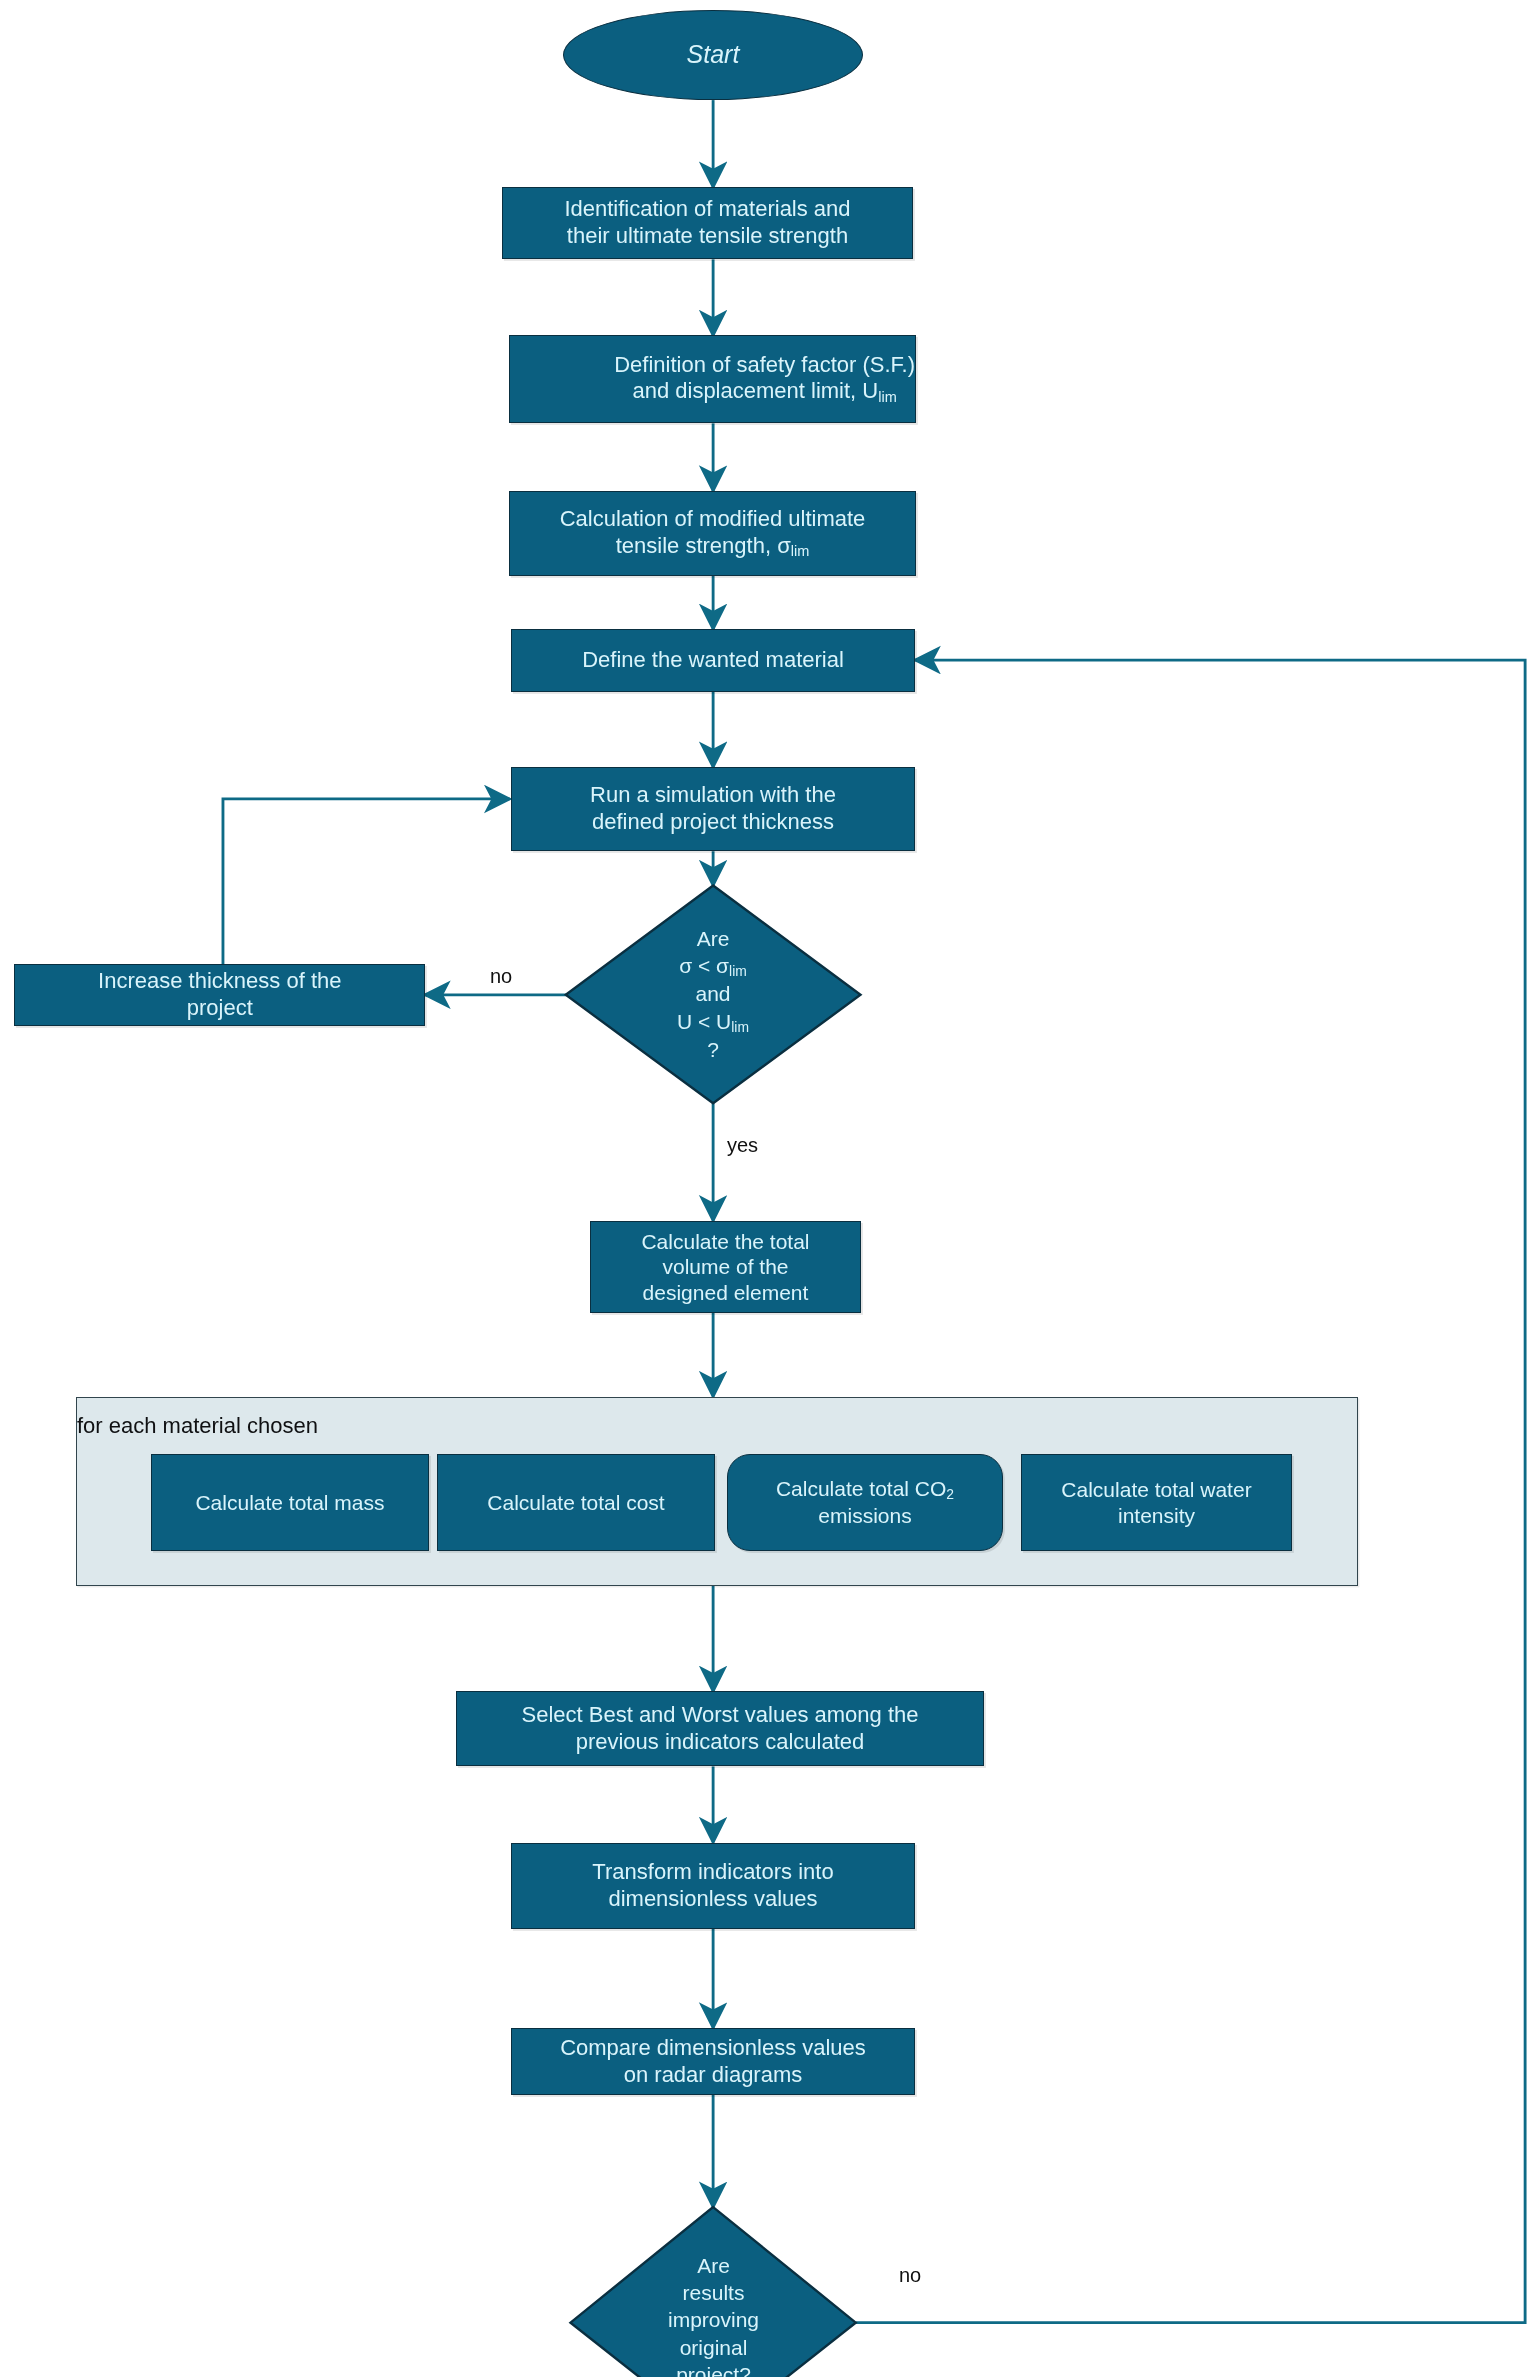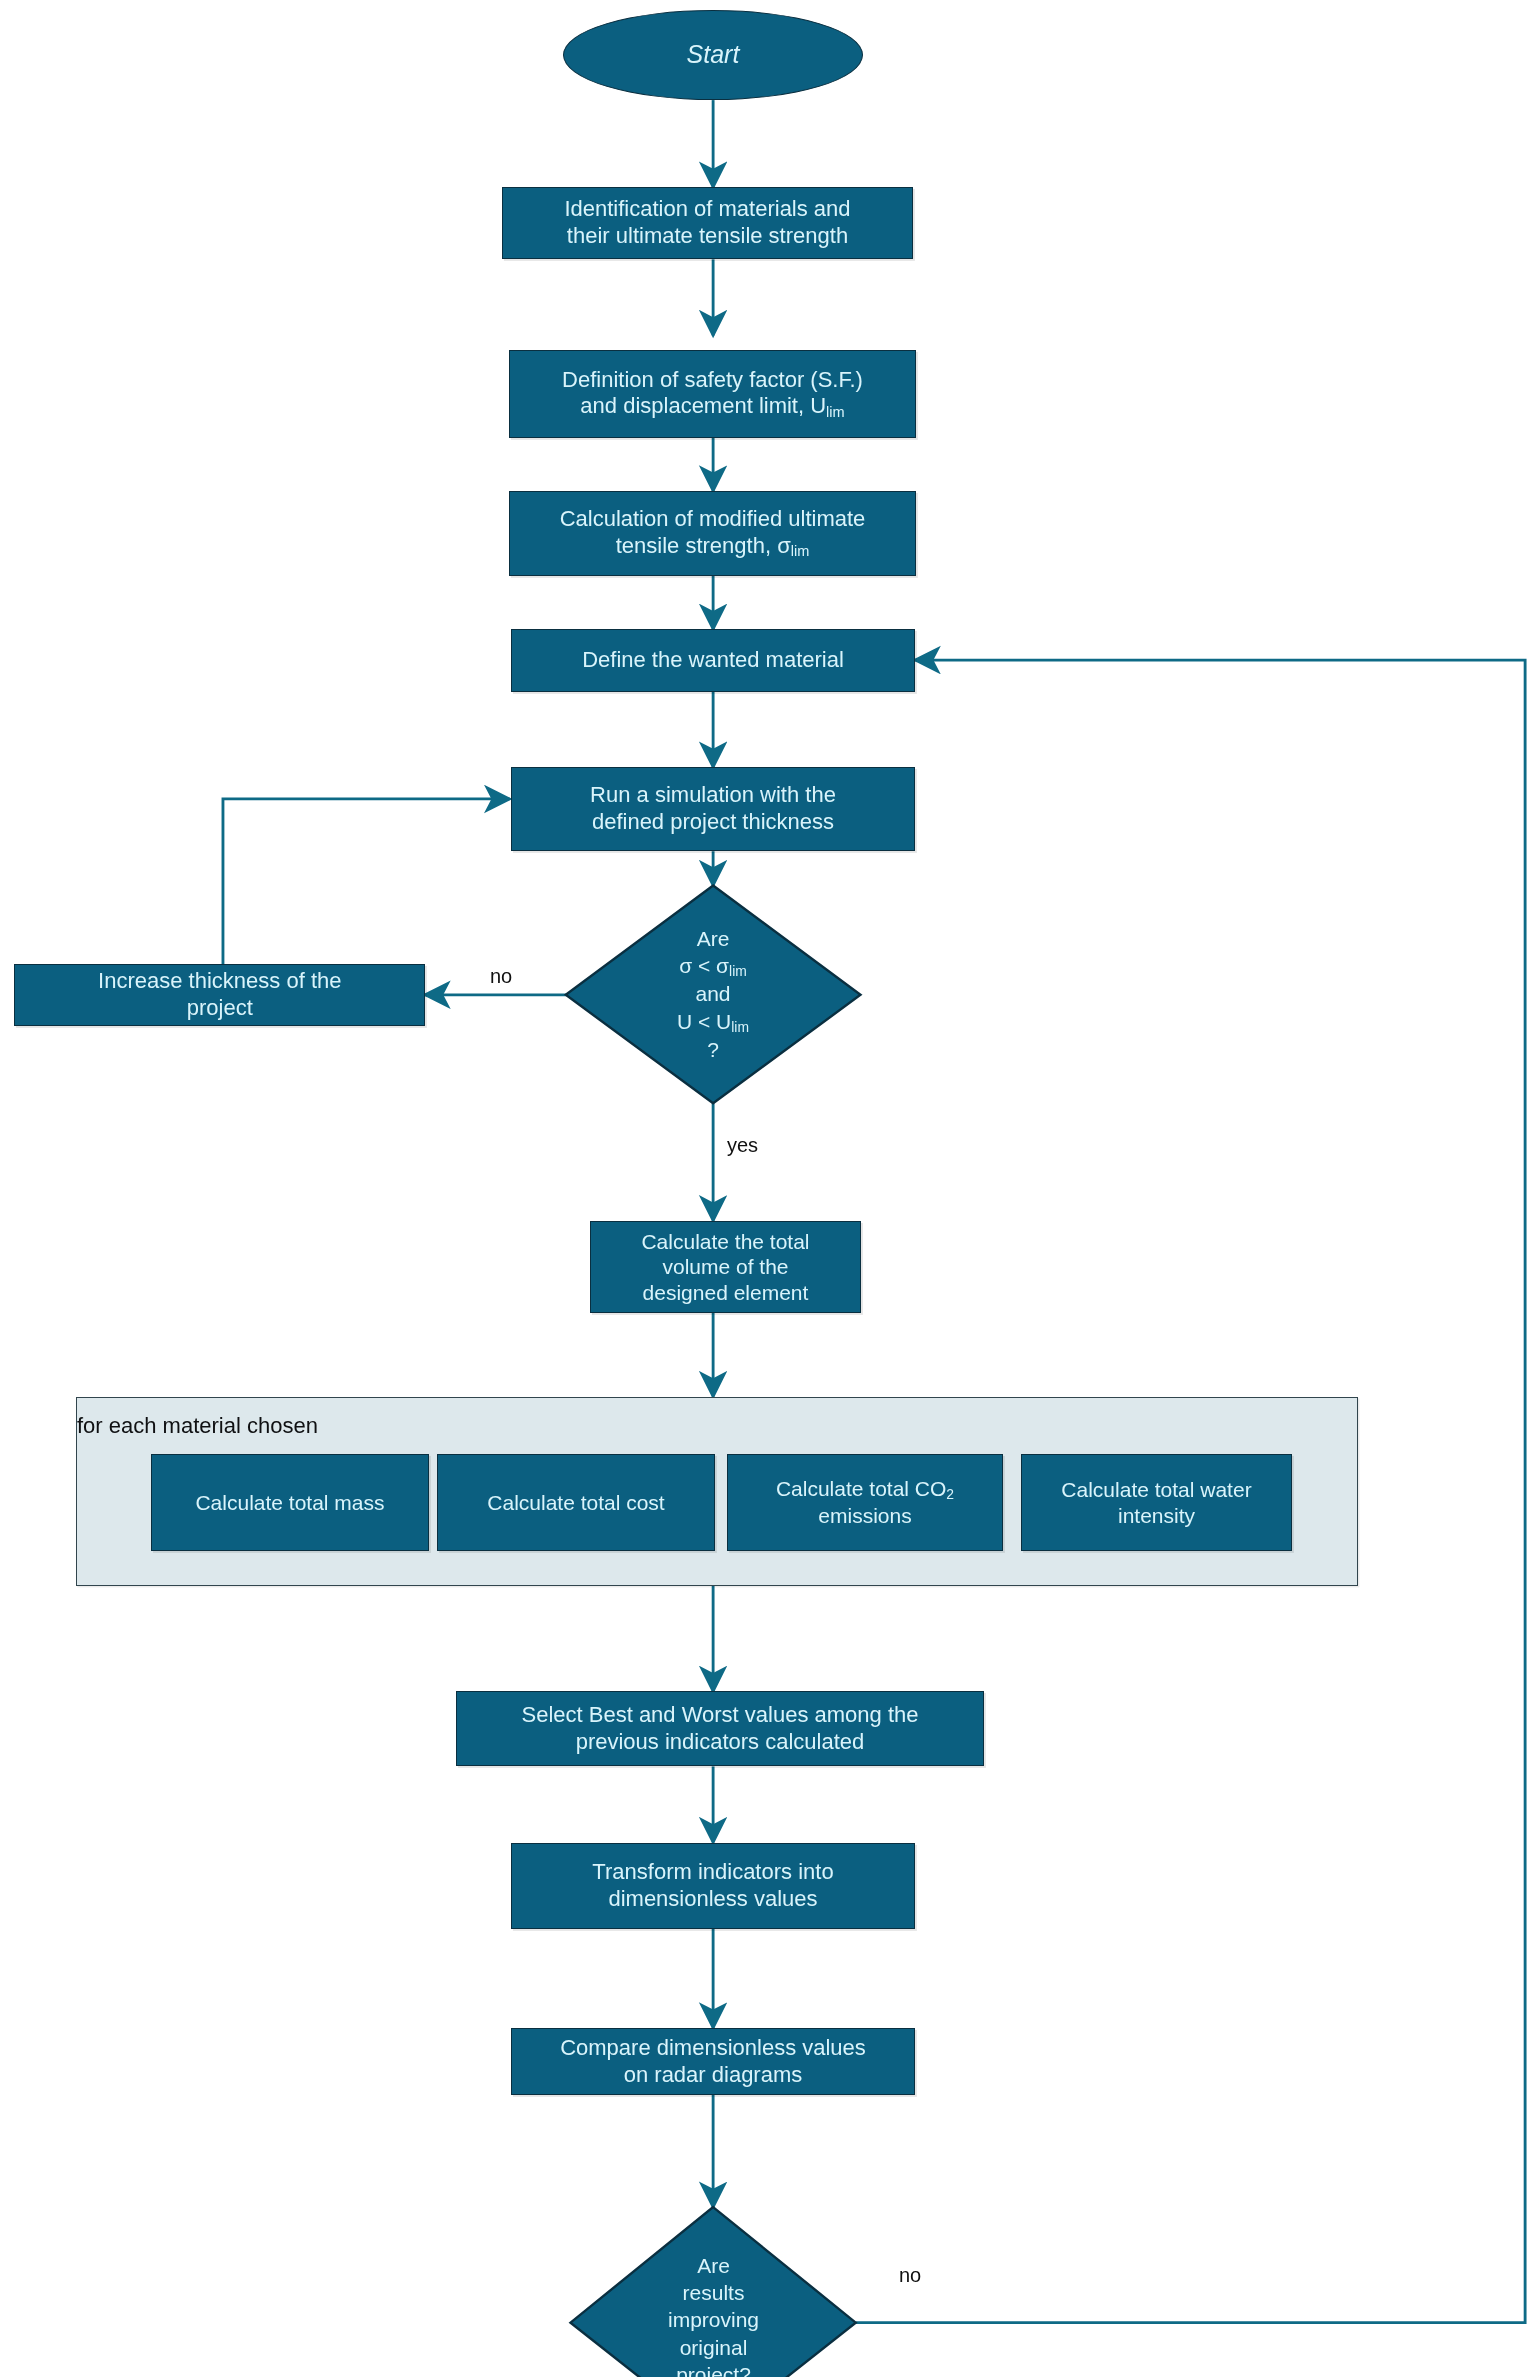--- a/index.html
+++ b/index.html
@@ -69,21 +69,21 @@
     <span class="f52">Start</span>
   </div>
 
   <div class="node proc" style="left:502px;top:187px;width:411px;height:72px;">
     <div>
       <div class="f46">Identification of materials and</div>
       <div class="f46">their ultimate tensile strength</div>
     </div>
   </div>
 
-  <div class="node proc" style="left:509px;top:350px;width:407px;height:88px;">
+  <div class="node proc" style="left:509px;top:335px;width:407px;height:88px;justify-content:flex-end;">
     <div>
       <div class="f46">Definition of safety factor (S.F.)</div>
       <div class="f46"><span>and displacement limit, U</span><sub>lim</sub></div>
     </div>
   </div>
 
   <div class="node proc" style="left:509px;top:491px;width:407px;height:85px;">
     <div>
       <div class="f46">Calculation of modified ultimate</div>
       <div class="f46"><span>tensile strength, σ</span><sub>lim</sub></div>
@@ -132,21 +132,21 @@
   </div>
 
   <div class="node proc" style="left:151px;top:1454px;width:278px;height:97px;">
     <span class="f44">Calculate total mass</span>
   </div>
 
   <div class="node proc" style="left:437px;top:1454px;width:278px;height:97px;">
     <span class="f44">Calculate total cost</span>
   </div>
 
-  <div class="node proc" style="left:727px;top:1454px;width:276px;height:97px;">
+  <div class="node proc" style="left:727px;top:1454px;width:276px;height:97px;border-radius:23px;">
     <div>
       <div class="f44"><span>Calculate total CO</span><sub>2</sub></div>
       <div class="f44">emissions</div>
     </div>
   </div>
 
   <div class="node proc" style="left:1021px;top:1454px;width:271px;height:97px;">
     <div>
       <div class="f44">Calculate total water</div>
       <div class="f44">intensity</div>

